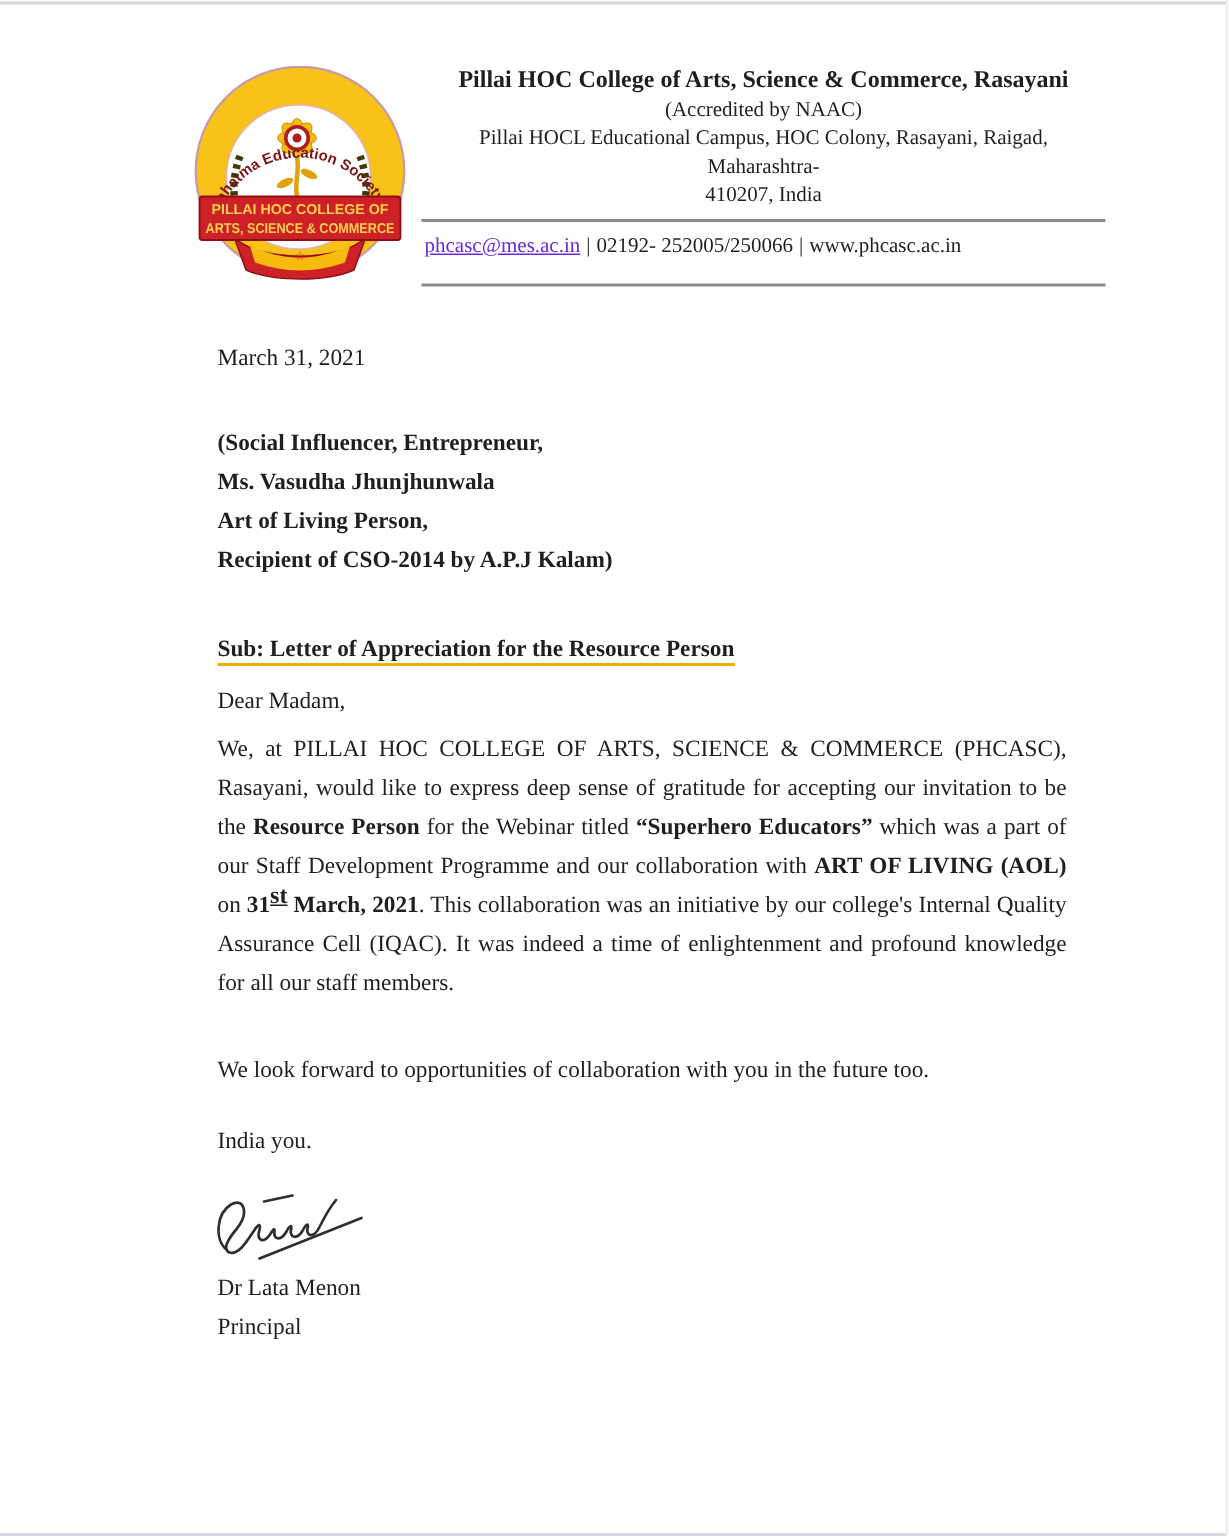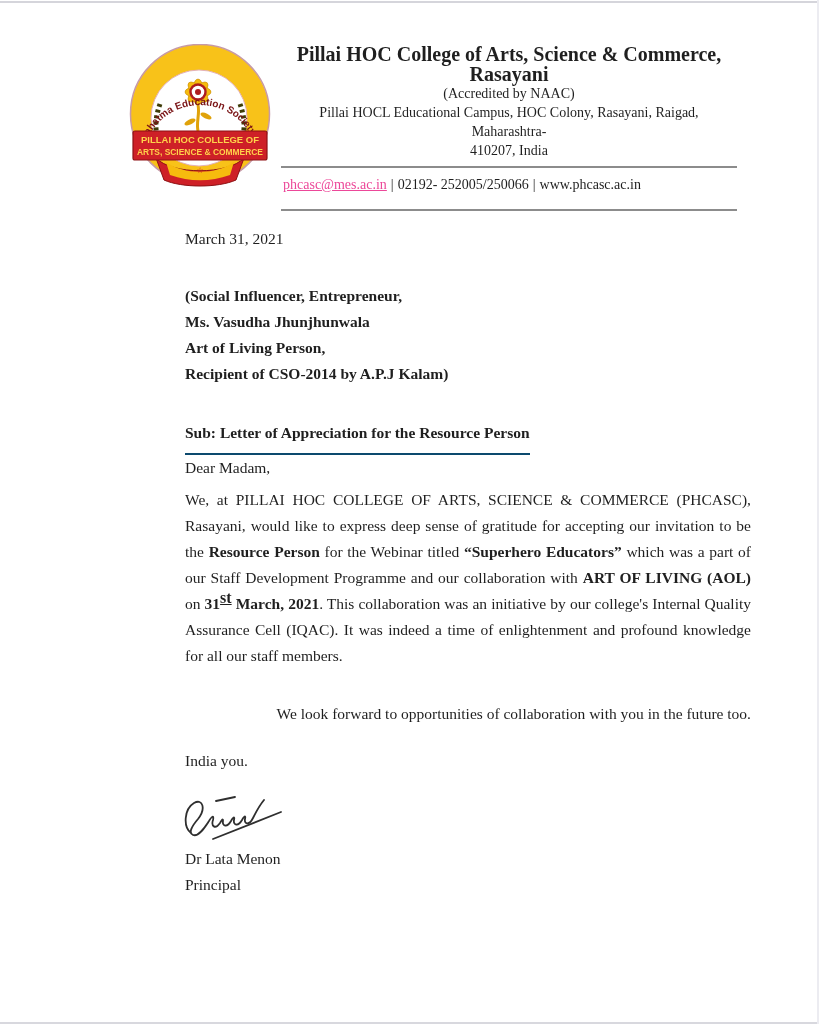--- a/index.html
+++ b/index.html
@@ -8,36 +8,36 @@
     font-family:"Liberation Serif", serif; color:#1f1f1f; overflow:hidden;
   }
   .edge-top    { position:absolute; top:1px; left:0; right:0; height:2px; background:#d5d5db; }
   .edge-bottom { position:absolute; bottom:0; left:0; right:0; height:2px; background:#d8d8de; }
   .edge-right  { position:absolute; top:0; bottom:0; right:0; width:2px; background:#ececf1; }
 
   
   .logo { position:absolute; left:124px; top:44px; width:152px; height:145px; }
   .lh-text { position:absolute; left:281px; top:44px; width:456px; text-align:center; }
   .lh-society { font-size:14px; line-height:19px; }
-  .lh-college { font-size:20px; font-weight:bold; line-height:20px; }
+  .lh-college { font-size:16px; font-weight:bold; line-height:20px; }
   .lh-line    { font-size:14px; line-height:19px; }
   .lh-rule    { border:none; border-top:2px solid #8c8c8c; margin:6px 0 0 0; }
   .lh-contact { text-align:left; font-size:14px; line-height:20px; padding:7px 0 8px 2px; }
-  .email-link { color:#ec4899; text-decoration:underline; cursor:pointer; }
+  .email-link { color:#6d28d9; text-decoration:underline; cursor:pointer; }
   .sep { padding:0 4px; }
 
   
-  .body { position:absolute; left:145px; top:226px; width:566px; font-size:15.5px; line-height:26px;margin-left:40px; }
+  .body { position:absolute; left:145px; top:226px; width:566px; font-size:15.5px; line-height:26px; }
   .recipient { margin-top:31px; font-weight:bold; }
   .subject { margin-top:33px; font-weight:bold; }
-  .subject-text { border-bottom:2px solid #0c4a6e; padding-bottom:12px; }
+  .subject-text { border-bottom:2px solid #eab308; padding-bottom:1px; }
   .salutation { margin-top:9px; }
   .para { margin:6px 0 0 0; }
   .justify { text-align:justify; }
-  .p2 { margin-top:32px;text-align:right; }
+  .p2 { margin-top:32px; }
   .thanks { margin-top:21px; }
   .closing { margin-top:34px; }
   sup { font-size:16px; line-height:0;text-decoration:underline; }
   .signature { margin:4px 0 0 -7px; width:118px; height:64px; }
   .sig-name { margin-top:4px; }
 
   svg text { user-select:none; }
 </style>
 </head>
 <body>

